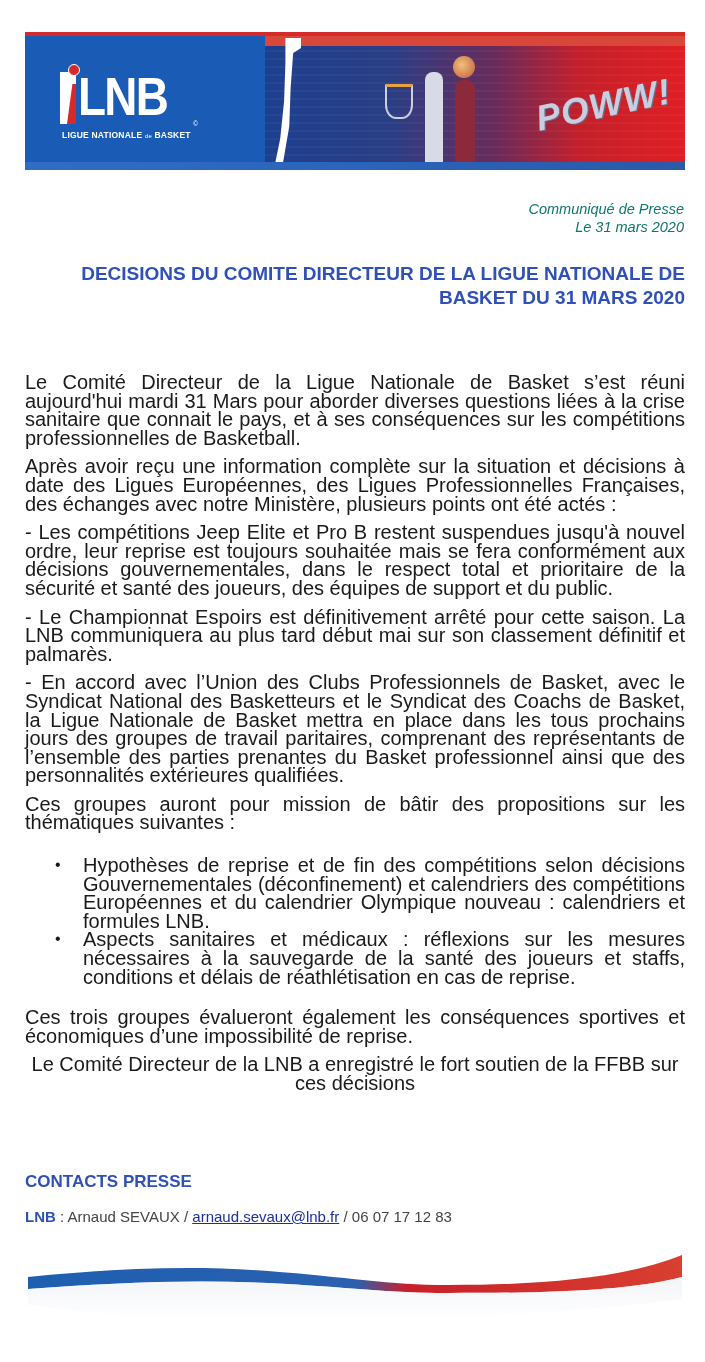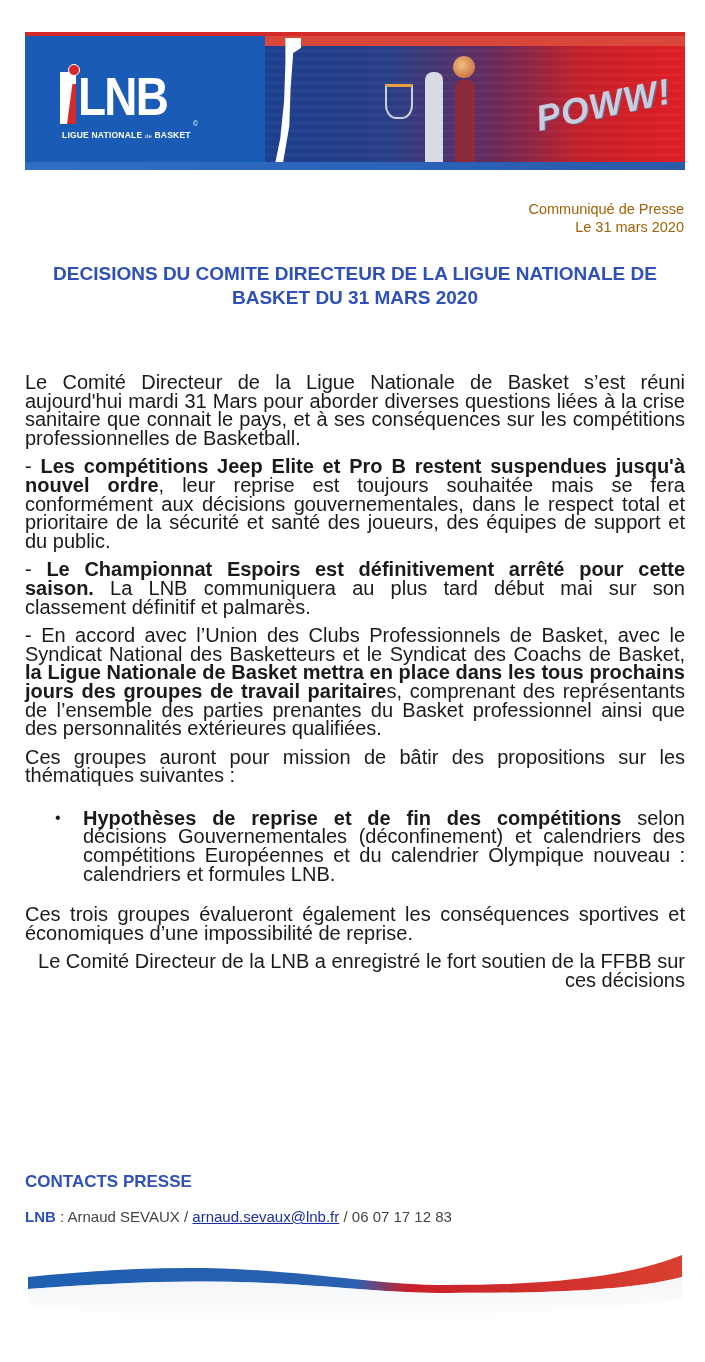--- a/index.html
+++ b/index.html
@@ -35,28 +35,28 @@
   .logo .mark .red { position: absolute; right: 0; bottom: 0; width: 9px; height: 40px; background: #d42a2a;
       clip-path: polygon(60% 0, 100% 0, 100% 100%, 0 100%); }
   .logo .mark .ballr { position: absolute; right: -4px; top: -8px; width: 10px; height: 10px; border-radius: 50%; background: #d42a2a; border: 1px solid #fff; }
   .logo .letters { position: absolute; left: 18px; top: -2px; font-size: 54px; font-weight: bold; color: #ffffff;
       letter-spacing: -2px; line-height: 60px; transform: scaleX(0.85); transform-origin: left; }
   .logo .reg { position: absolute; left: 133px; top: 52px; font-size: 7px; color: #fff; }
   .logo .sub { position: absolute; left: 2px; top: 62px; font-size: 8.5px; font-weight: bold; color: #ffffff; white-space: nowrap; letter-spacing: 0.2px; }
   .logo .sub small { font-size: 6px; font-weight: normal; }
 
   
-  .meta { position: absolute; right: 21px; top: 200px; text-align: right; font-size: 14.5px; color: #a16207; line-height: 18px; }
+  .meta { position: absolute; right: 21px; top: 200px; text-align: right; font-style: italic; font-size: 14.5px; color: #0f766e; line-height: 18px; }
 
-  .title { position: absolute; left: 25px; width: 660px; top: 262px; text-align: center; font-weight: bold;
+  .title { position: absolute; left: 25px; width: 660px; top: 262px; text-align: right; font-weight: bold;
       color: #2e50b8; font-size: 19px; line-height: 24px; }
 
   .body { position: absolute; left: 25px; width: 660px; top: 373px; font-size: 20px; line-height: 18.6px; color: #1a1a1a; text-align: justify; }
   .body p { margin: 0 0 10px 0; }
-  .body b { font-weight: bold; margin-top: 48px; }
+  .body b { font-weight: normal; margin-top: 48px; }
   .body ul { margin: 24px 0 22px 0; padding: 0 0 0 58px; list-style: none; }
   .body li { position: relative; margin: 0; }
   .body li::before { content: "•"; position: absolute; left: -28px; top: 0; font-size: 16px; }
 
   .contacts { position: absolute; left: 25px; top: 1172px; }
   .contacts .head { font-weight: bold; color: #2e50b8; font-size: 17px; }
   .contacts .line { margin-top: 16px; font-size: 15px; color: #444; }
   .contacts .line .org { color: #2e50b8; font-weight: bold; }
   .contacts .line a { color: #1a2fa0; }
 
@@ -93,29 +93,31 @@
 
 <div class="meta">
   <div>Communiqué de Presse</div>
   <div>Le 31 mars 2020</div>
 </div>
 
 <div class="title">DECISIONS DU COMITE DIRECTEUR DE LA LIGUE NATIONALE DE BASKET DU 31 MARS 2020</div>
 
 <div class="body">
   <p>Le Comité Directeur de la Ligue Nationale de Basket s’est réuni aujourd'hui mardi 31 Mars pour aborder diverses questions liées à la crise sanitaire que connait le pays, et à ses conséquences sur les compétitions professionnelles de Basketball.</p>
+  <p>Après avoir reçu une information complète sur la situation et décisions à date des Ligues Européennes, des Ligues Professionnelles Françaises, des échanges avec notre Ministère, plusieurs points ont été actés :</p>
   <p><span>- </span><b>Les compétitions Jeep Elite et Pro B restent suspendues jusqu'à nouvel ordre</b><span>, leur reprise est toujours souhaitée mais se fera conformément aux décisions gouvernementales, dans le respect total et prioritaire de la sécurité et santé des joueurs, des équipes de support et du public.</span></p>
   <p><span>- </span><b>Le Championnat Espoirs est définitivement arrêté pour cette saison.</b><span> La LNB communiquera au plus tard début mai sur son classement définitif et palmarès.</span></p>
   <p><span>- En accord avec l’Union des Clubs Professionnels de Basket, avec le Syndicat National des Basketteurs et le Syndicat des Coachs de Basket, </span><b>la Ligue Nationale de Basket mettra en place dans les tous prochains jours des groupes de travail paritaire</b><span>s, comprenant des représentants de l’ensemble des parties prenantes du Basket professionnel ainsi que des personnalités extérieures qualifiées.</span></p>
   <p style="margin-bottom:8px">Ces groupes auront pour mission de bâtir des propositions sur les thématiques suivantes :</p>
   <ul>
     <li><b>Hypothèses de reprise et de fin des compétitions</b><span> selon décisions Gouvernementales (déconfinement) et calendriers des compétitions Européennes et du calendrier Olympique nouveau : calendriers et formules LNB.</span></li>
+    <li><b>Aspects sanitaires et médicaux :</b><span> réflexions sur les mesures nécessaires à la sauvegarde de la santé des joueurs et staffs, conditions et délais de réathlétisation en cas de reprise.</span></li>
   </ul>
   <p>Ces trois groupes évalueront également les conséquences sportives et économiques d’une impossibilité de reprise.</p>
-  <p style="text-align:right">Le Comité Directeur de la LNB a enregistré le fort soutien de la FFBB sur ces décisions</p>
+  <p style="text-align:center">Le Comité Directeur de la LNB a enregistré le fort soutien de la FFBB sur ces décisions</p>
 </div>
 
 <div class="contacts">
   <div class="head">CONTACTS PRESSE</div>
   <div class="line"><span class="org">LNB</span><span> : Arnaud SEVAUX / </span><a href="mailto:arnaud.sevaux@lnb.fr">arnaud.sevaux@lnb.fr</a><span> / 06 07 17 12 83</span></div>
 </div>
 
 <svg class="footer-wave" viewBox="0 0 654 90" preserveAspectRatio="none">
   <defs>
     <linearGradient id="wg" x1="0" x2="1" y1="0" y2="0">

